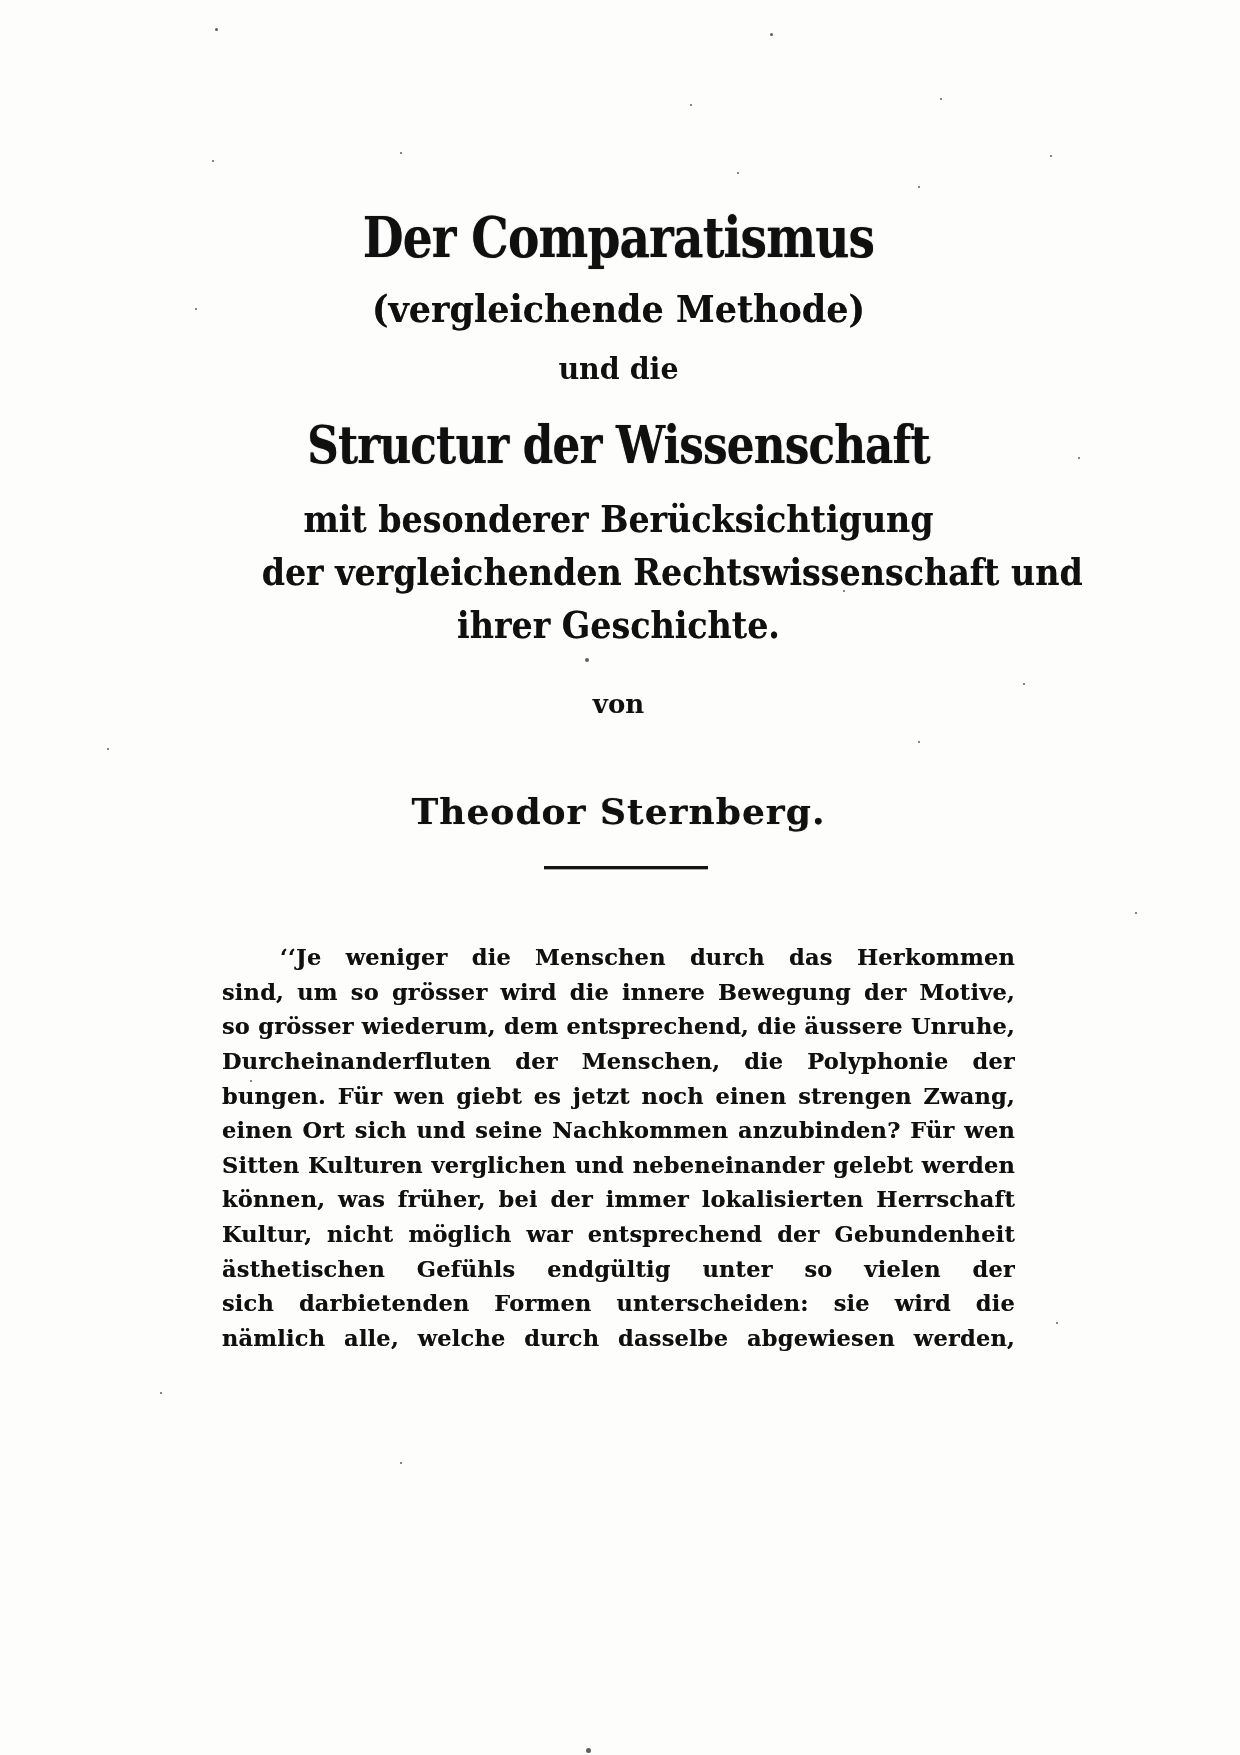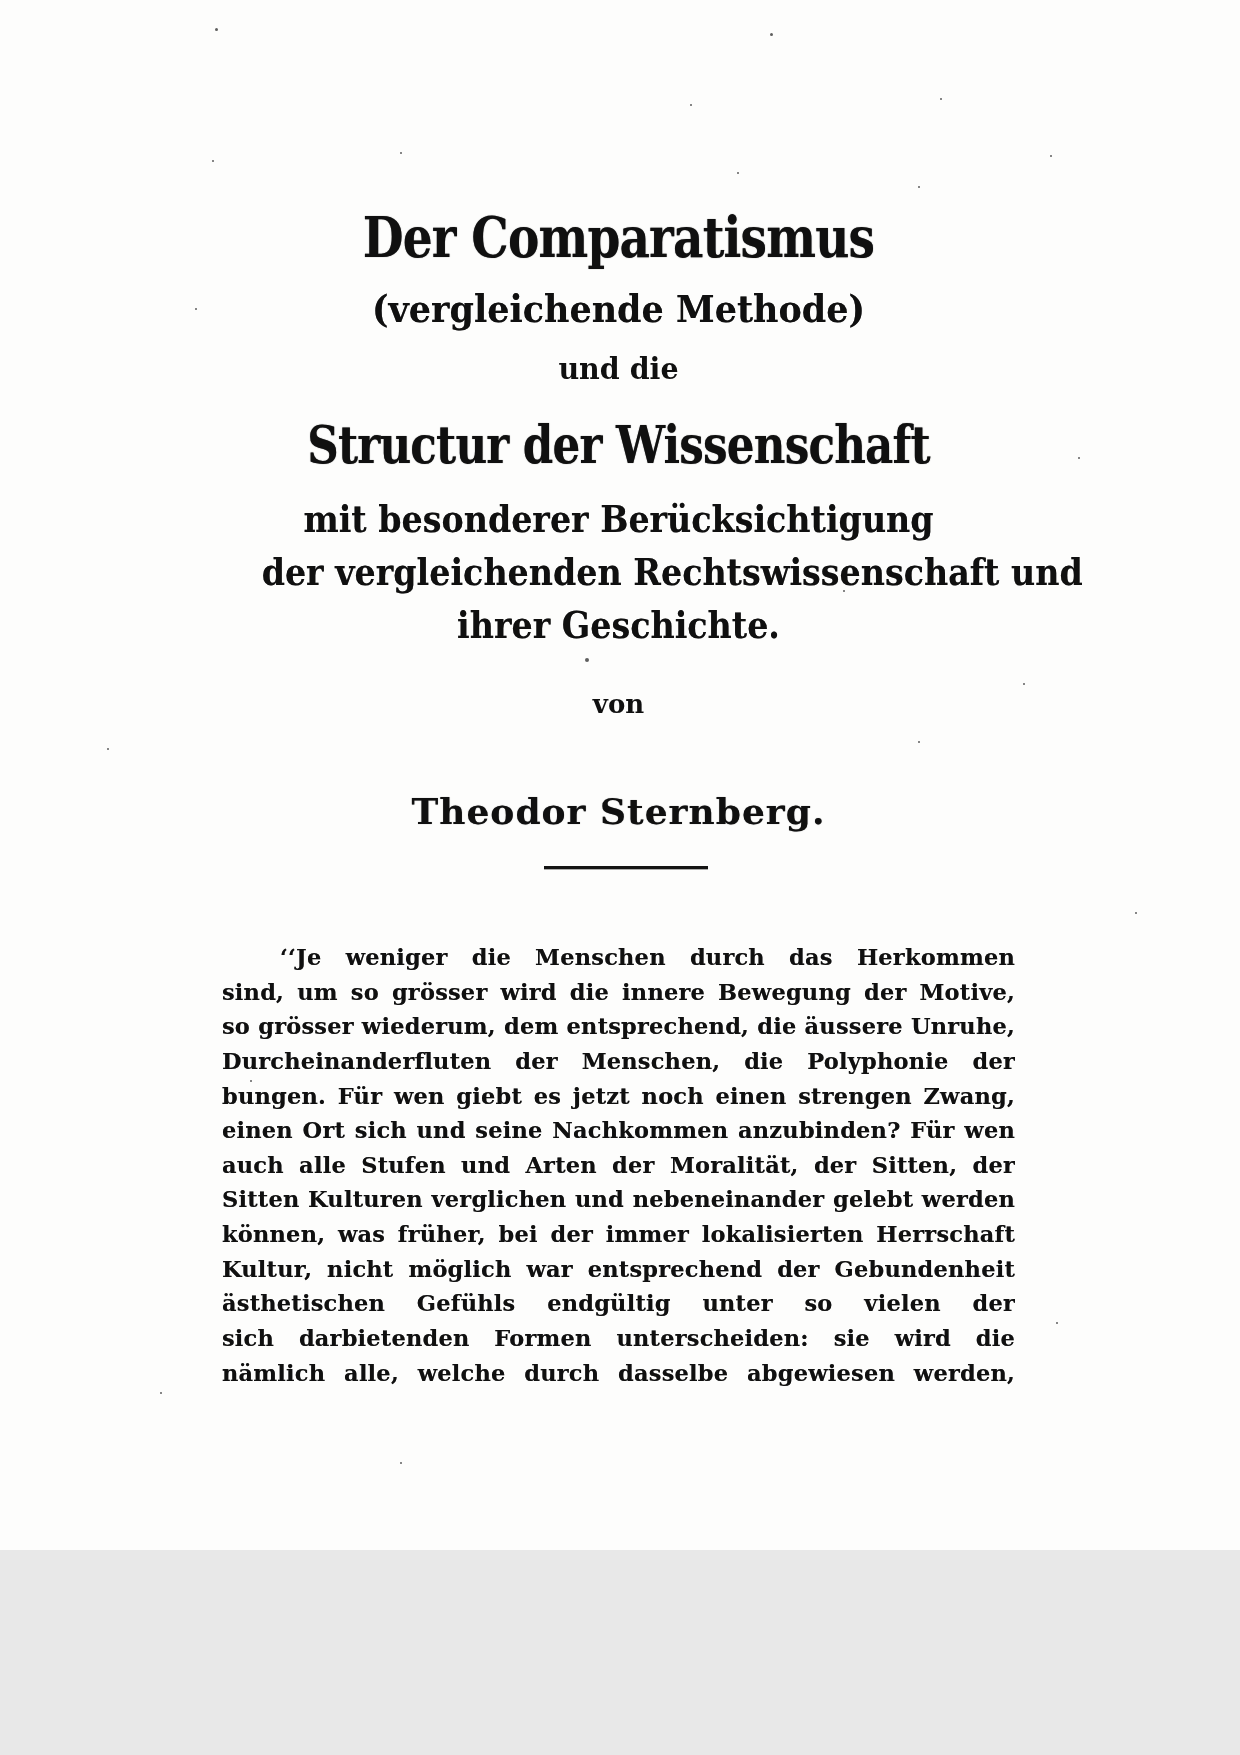--- a/index.html
+++ b/index.html
@@ -1,18 +1,18 @@
 <!DOCTYPE html>
 <html><head>
 <meta charset="utf-8">
 <style>
   html,body{margin:0;padding:0;background:#e8e8e8;}
   .page{
     position:relative;
-    width:1240px;height:1550px;
+    width:1240px;height:1755px;
     margin:0 auto;
     background:#fdfdfc;
     overflow:hidden;
     font-family:"DejaVu Serif","Liberation Serif",serif;
     color:#101010;
   }
   .abs{position:absolute;left:222px;width:793px;text-align:center;}
   .main-title{
     top:204px;font-size:56px;font-weight:bold;
     transform:scaleX(0.84);letter-spacing:-1px;
@@ -87,21 +87,20 @@
 
   <div class="rule"></div>
 
   <div class="body-block">
     <div class="body-line indent">‘‘Je weniger die Menschen durch das Herkommen gebunden</div>
     <div class="body-line">sind, um so grösser wird die innere Bewegung der Motive, um</div>
     <div class="body-line">so grösser wiederum, dem entsprechend, die äussere Unruhe, das</div>
     <div class="body-line">Durcheinanderfluten der Menschen, die Polyphonie der Bestre-</div>
     <div class="body-line">bungen. Für wen giebt es jetzt noch einen strengen Zwang, an</div>
     <div class="body-line">einen Ort sich und seine Nachkommen anzubinden? Für wen</div>
-    <div class="body-line">auch alle Stufen und Arten der Moralität, der Sitten, der</div>
     <div class="body-line">Sitten Kulturen verglichen und nebeneinander gelebt werden</div>
     <div class="body-line">können, was früher, bei der immer lokalisierten Herrschaft jeder</div>
     <div class="body-line">Kultur, nicht möglich war entsprechend der Gebundenheit aller</div>
     <div class="body-line">ästhetischen Gefühls endgültig unter so vielen der Vergleichung</div>
     <div class="body-line">sich darbietenden Formen unterscheiden: sie wird die meisten,</div>
     <div class="body-line">nämlich alle, welche durch dasselbe abgewiesen werden, abster-</div>
   </div>
 
   <div class="speck" style="left:215px;top:28px;width:3px;height:3px;"></div>
   <div class="speck" style="left:770px;top:33px;width:3px;height:3px;"></div>

